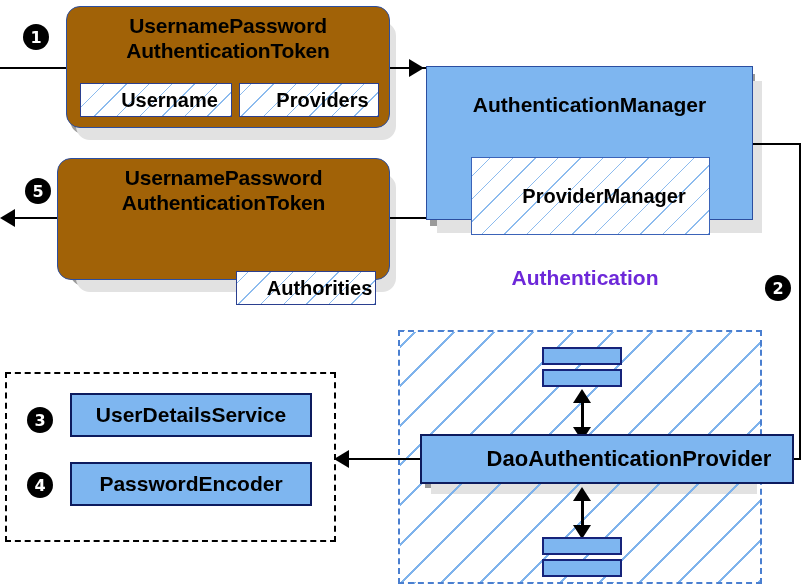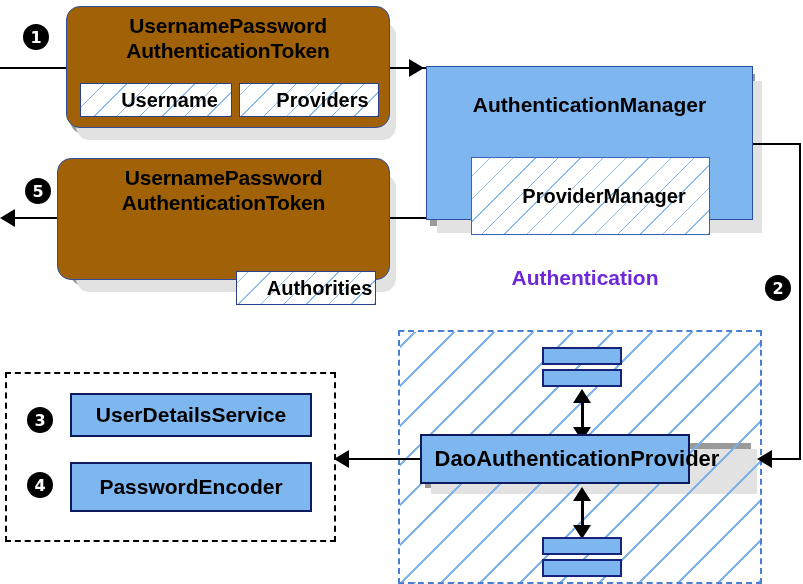--- a/index.html
+++ b/index.html
@@ -145,21 +145,21 @@
 
   <div class="minibar" style="left:542px;top:347px;width:80px;height:18px;"></div>
   <div class="minibar" style="left:542px;top:369px;width:80px;height:18px;"></div>
 
   <div class="ln" style="left:581px;top:398px;width:3px;height:34px;"></div>
   <div class="ah ah-u" style="left:573px;top:389px;"></div>
   <div class="ah ah-d" style="left:573px;top:427px;"></div>
 
   <div class="shadow" style="left:425px;top:443px;width:326px;height:45px;"></div>
   <div class="shadow2" style="left:431px;top:449px;width:326px;height:45px;"></div>
-  <div class="bar" style="left:420px;top:434px;width:270px;height:50px;padding-left:44px;">DaoAuthenticationProvider</div>
+  <div class="bar" style="left:420px;top:434px;width:374px;height:50px;padding-left:44px;">DaoAuthenticationProvider</div>
 
   <div class="ln" style="left:581px;top:496px;width:3px;height:34px;"></div>
   <div class="ah ah-u" style="left:573px;top:487px;"></div>
   <div class="ah ah-d" style="left:573px;top:525px;"></div>
 
   <div class="minibar" style="left:542px;top:537px;width:80px;height:18px;"></div>
   <div class="minibar" style="left:542px;top:559px;width:80px;height:18px;"></div>
 
   <div class="ln" style="left:348px;top:458px;width:72px;height:2px;"></div>
   <div class="ah ah-l" style="left:334px;top:450px;"></div>
@@ -167,15 +167,15 @@
   <div class="dashed-plain" style="left:5px;top:372px;width:331px;height:170px;"></div>
 
   <div class="bullet" style="left:27px;top:407px;">3</div>
   <div class="shadow" style="left:58px;top:400px;width:250px;height:42px;"></div>
   <div class="shadow2" style="left:64px;top:406px;width:250px;height:42px;"></div>
   <div class="bar" style="left:70px;top:393px;width:242px;height:44px;font-size:21px;">UserDetailsService</div>
 
   <div class="bullet" style="left:27px;top:472px;">4</div>
   <div class="shadow" style="left:58px;top:465px;width:250px;height:42px;"></div>
   <div class="shadow2" style="left:64px;top:471px;width:250px;height:42px;"></div>
-  <div class="bar" style="left:70px;top:462px;width:242px;height:50px;font-size:21px;">PasswordEncoder</div>
+  <div class="bar" style="left:70px;top:462px;width:242px;height:44px;font-size:21px;">PasswordEncoder</div>
 
 </div>
 
 </body></html>

